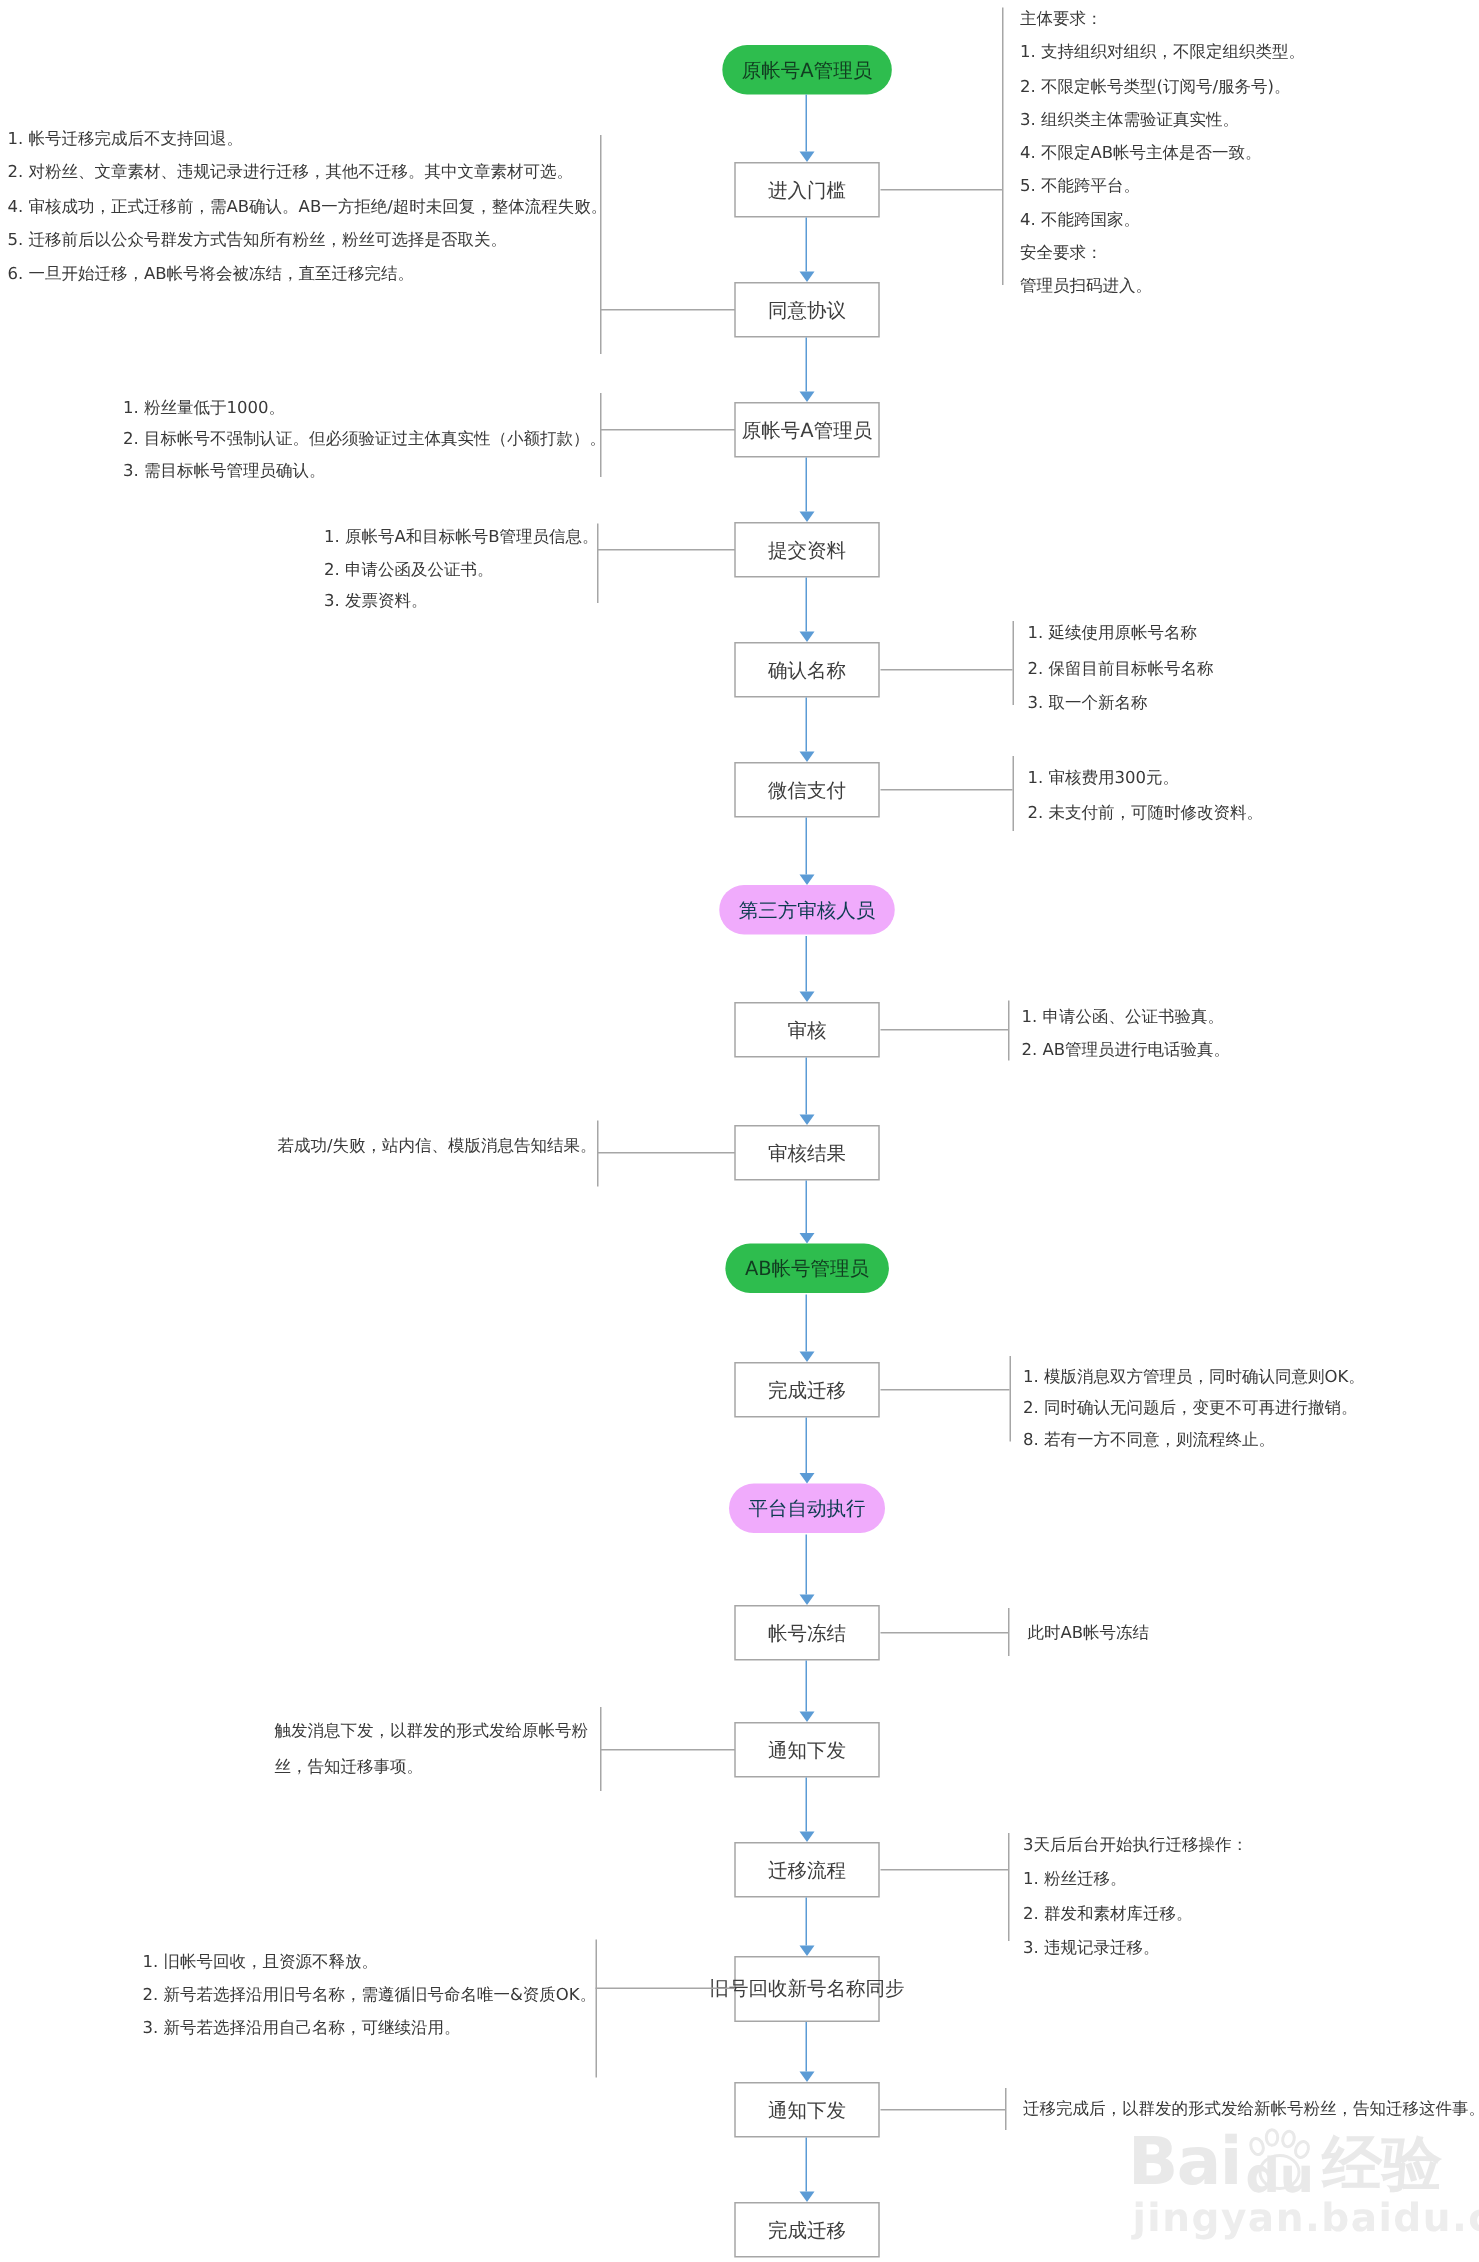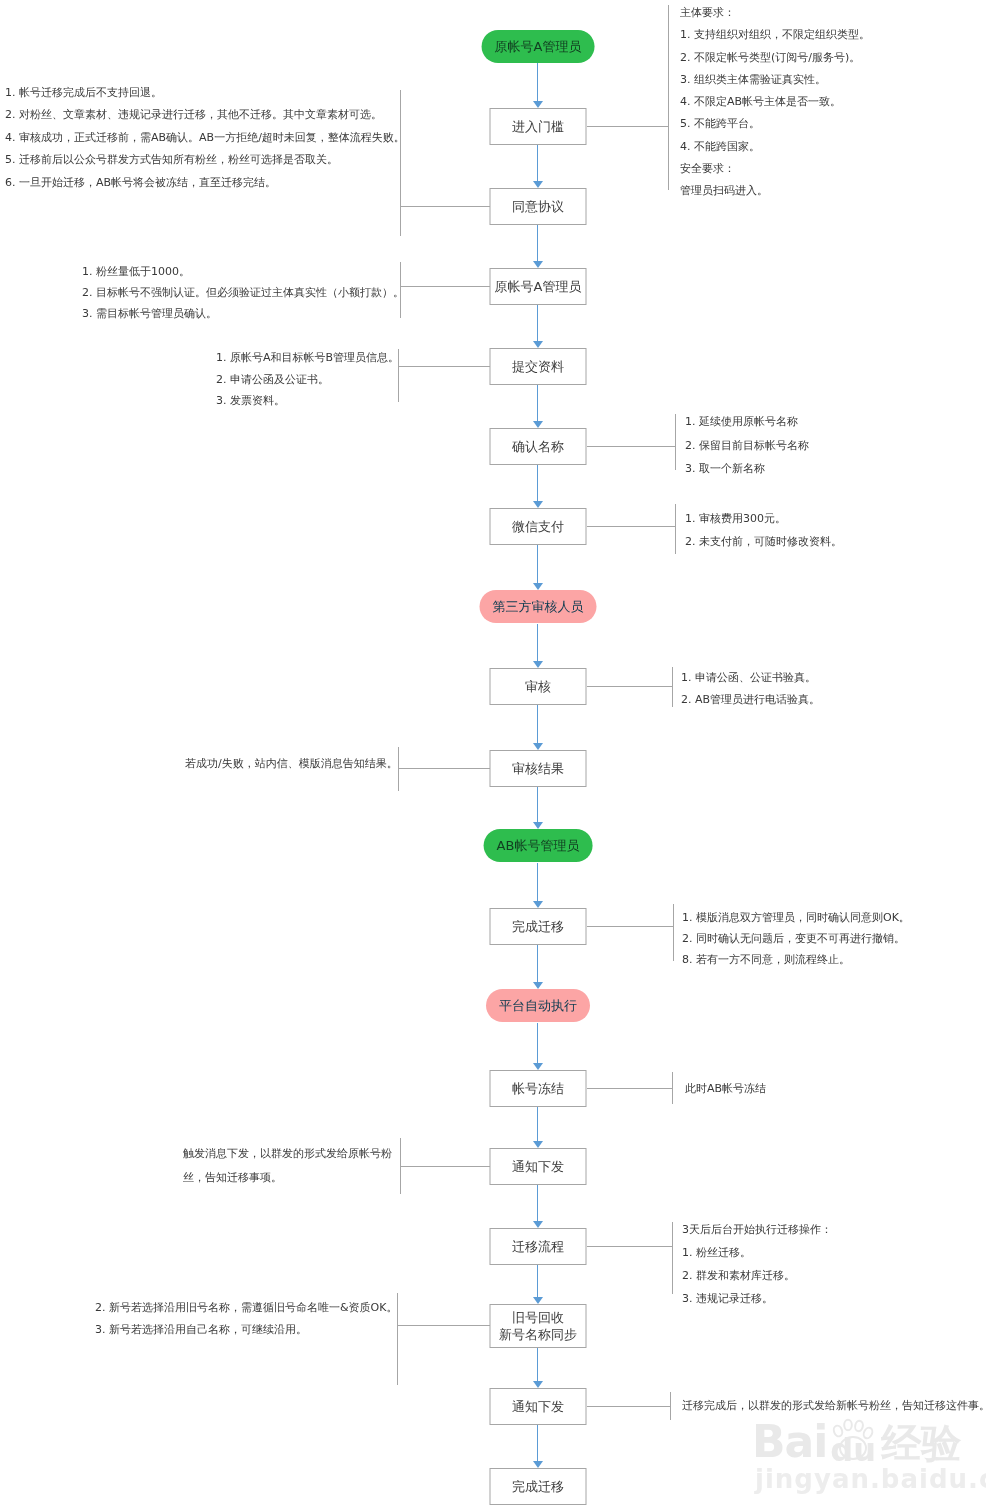--- a/index.html
+++ b/index.html
@@ -2,26 +2,26 @@
 <html><head>
 <meta charset="utf-8">
 <style>
   html,body{margin:0;padding:0;background:#fff;}
   #canvas{position:relative;width:986px;height:1508px;background:#fff;overflow:hidden;
           font-family:"DejaVu Sans","Liberation Sans",sans-serif;}
   .box{position:absolute;left:538px;transform:translateX(-50%);width:97px;height:37px;
        background:#fff;border:1px solid #a6a6a6;box-sizing:border-box;
        display:flex;align-items:center;justify-content:center;
        font-size:13px;color:#3d3d3d;white-space:nowrap;}
-  .box.tall{height:44px;flex-direction:column;line-height:17px;}
+  .box.tall{height:44px;flex-direction:row;line-height:17px;}
   .pill{position:absolute;left:538px;transform:translateX(-50%);height:33px;padding:0 13px;
         border-radius:17px;display:flex;align-items:center;justify-content:center;
         font-size:13px;white-space:nowrap;}
   .pill.green{background:#2ebd4e;color:#113d20;}
-  .pill.blue{background:#fca5a5;color:#0d3b50;font-family:Liberation Mono, monospace;}
+  .pill.blue{background:#f0abfc;color:#0d3b50;font-family:Liberation Mono, monospace;}
   .arrow-line{position:absolute;left:537px;width:1px;background:#5b9bd5;}
   .arrow-head{position:absolute;left:533px;width:0;height:0;
               border-left:5px solid transparent;border-right:5px solid transparent;
               border-top:7px solid #5b9bd5;}
   .vline{position:absolute;width:1px;background:#a6a6a6;}
   .hline{position:absolute;height:1px;background:#a6a6a6;}
   .note{position:absolute;font-size:11px;color:#383838;white-space:nowrap;}
   .wm{position:absolute;left:752px;top:1418px;color:#e9e9e9;font-weight:bold;
       display:flex;align-items:flex-end;}
   .wm-bai{font-size:44px;line-height:44px;letter-spacing:-1px;}
@@ -206,20 +206,21 @@
   </div>
 
   <div class="note" style="left:682px;top:1218px;line-height:23px">
     <div>3天后后台开始执行迁移操作：</div>
     <div>1. 粉丝迁移。</div>
     <div>2. 群发和素材库迁移。</div>
     <div>3. 违规记录迁移。</div>
   </div>
 
   <div class="note" style="left:95px;top:1297px;line-height:21.8px">
+    <div>1. 旧帐号回收，且资源不释放。</div>
     <div>2. 新号若选择沿用旧号名称，需遵循旧号命名唯一&amp;资质OK。</div>
     <div>3. 新号若选择沿用自己名称，可继续沿用。</div>
   </div>
 
   <div class="note" style="left:682px;top:1398px;line-height:16px">
     <div>迁移完成后，以群发的形式发给新帐号粉丝，告知迁移这件事。</div>
   </div>
 
   <div class="wm">
     <span class="wm-bai">Bai</span>

